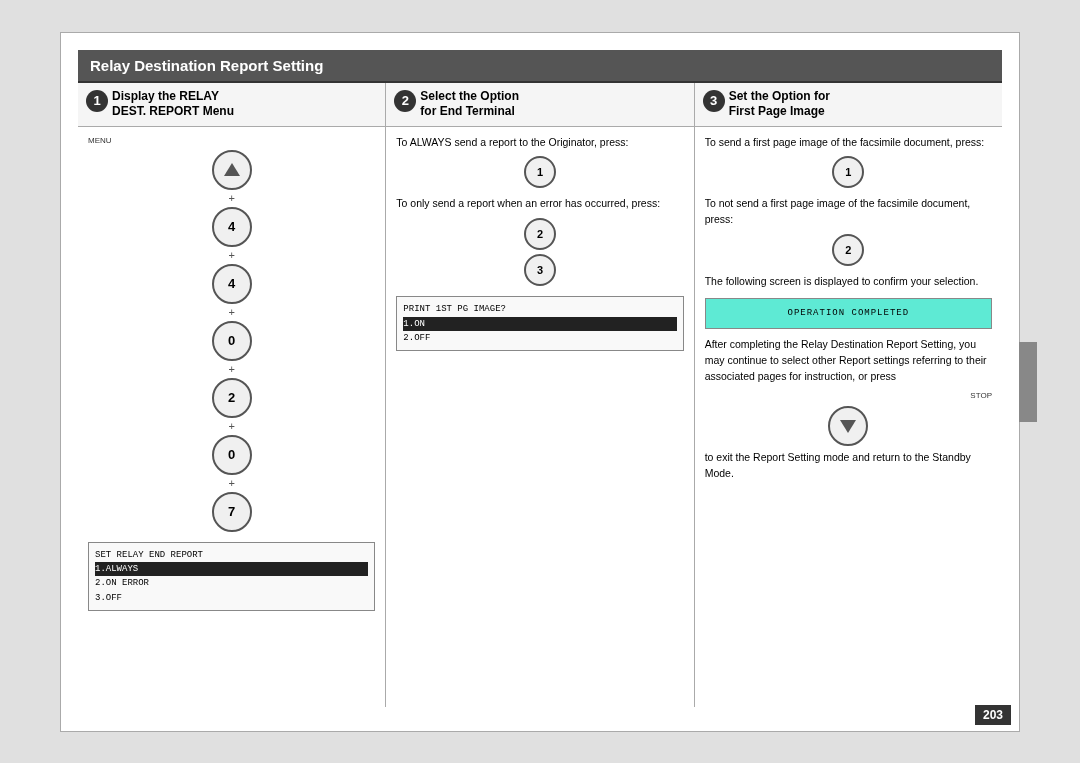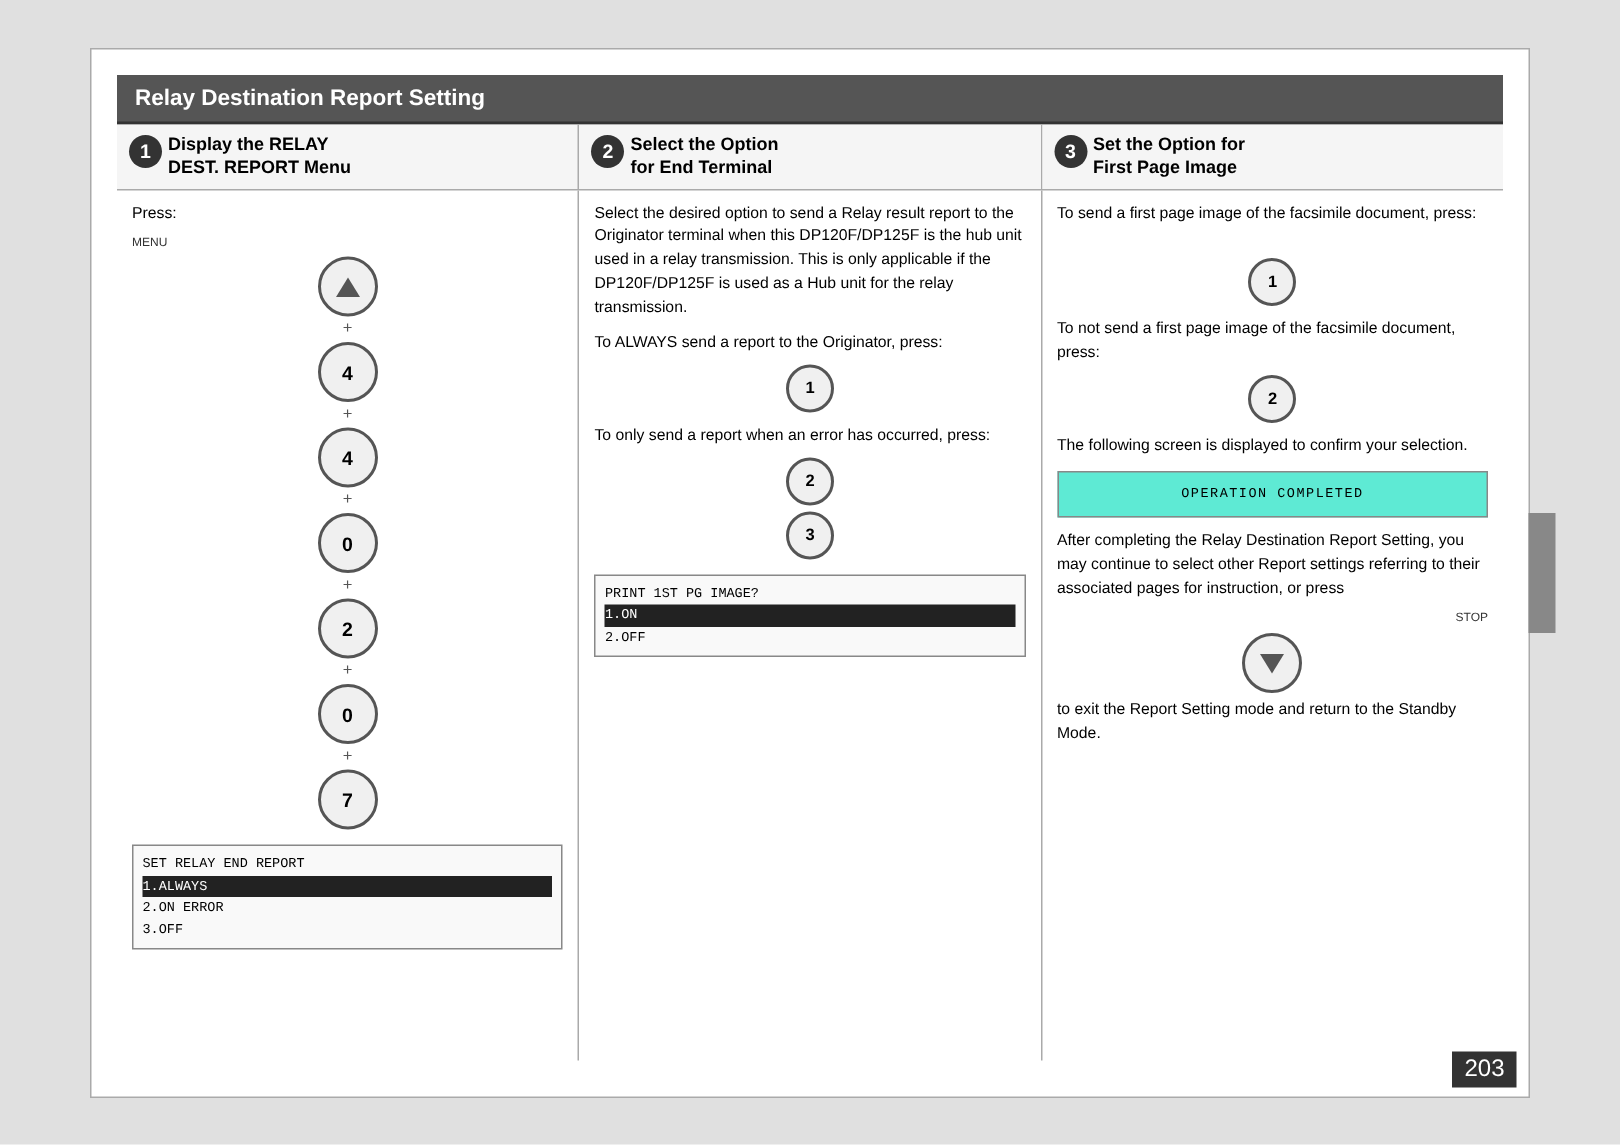--- a/index.html
+++ b/index.html
@@ -179,22 +179,22 @@
       text-align: right;
       color: #333;
       margin-top: 2px;
     }
     .page-num {
       position: absolute;
       bottom: 6px;
       right: 8px;
       background: #333;
       color: #fff;
-      font-size: 16px;
-      font-weight: normal;
+      font-size: 12px;
+      font-weight: bold;
       padding: 3px 8px;
     }
     .sidebar-tab {
       position: absolute;
       right: -18px;
       top: 50%;
       transform: translateY(-50%);
       background: #888;
       width: 18px;
       height: 80px;
@@ -238,21 +238,20 @@
       <div class="col-header-text">
         <div>Set the Option for</div>
         <div>First Page Image</div>
       </div>
     </div>
   </div>
 
   <div class="columns-body">
 
     <div class="col-body">
-      <div class="press-label">Press:</div>
       <div class="btn-label-sm">MENU</div>
       <div class="btn-triangle">
         <div class="triangle-up"></div>
       </div>
       <div class="plus-sign">+</div>
       <div class="btn-circle">4</div>
       <div class="plus-sign">+</div>
       <div class="btn-circle">4</div>
       <div class="plus-sign">+</div>
       <div class="btn-circle">0</div>
@@ -265,36 +264,35 @@
 
       <div class="menu-screen">
         <div>SET RELAY END REPORT</div>
         <span class="menu-highlight">1.ALWAYS</span>
         <div>2.ON ERROR</div>
         <div>3.OFF</div>
       </div>
     </div>
 
     <div class="col-body">
-      <p style="margin-bottom:8px;">Select the desired option to send a Relay result report to the Originator terminal when this DP120F/DP125F is the hub unit used in a relay transmission. This is only applicable if the DP120F/DP125F is used as a Hub unit for the relay transmission.</p>
       <p style="margin-bottom:6px;">To ALWAYS send a report to the Originator, press:</p>
       <div class="btn-circle-sm">1</div>
       <p style="margin: 8px 0 6px;">To only send a report when an error has occurred, press:</p>
       <div class="btn-circle-sm">2</div>
       <div class="btn-circle-sm">3</div>
 
       <div class="menu-screen">
         <div>PRINT 1ST PG IMAGE?</div>
         <span class="menu-highlight">1.ON</span>
         <div>2.OFF</div>
       </div>
     </div>
 
     <div class="col-body">
-      <p style="margin-bottom:22px;">To send a first page image of the facsimile document, press:</p>
+      <p style="margin-bottom:6px;">To send a first page image of the facsimile document, press:</p>
       <div class="btn-circle-sm">1</div>
       <p style="margin: 8px 0 6px;">To not send a first page image of the facsimile document, press:</p>
       <div class="btn-circle-sm">2</div>
       <p style="margin: 8px 0 6px;">The following screen is displayed to confirm your selection.</p>
       <div class="operation-box">
         <span>OPERATION COMPLETED</span>
       </div>
       <p style="margin-bottom:6px;">After completing the Relay Destination Report Setting, you may continue to select other Report settings referring to their associated pages for instruction, or press</p>
       <div style="text-align:center; margin: 6px 0 2px;">
         <div class="stop-label">STOP</div>

